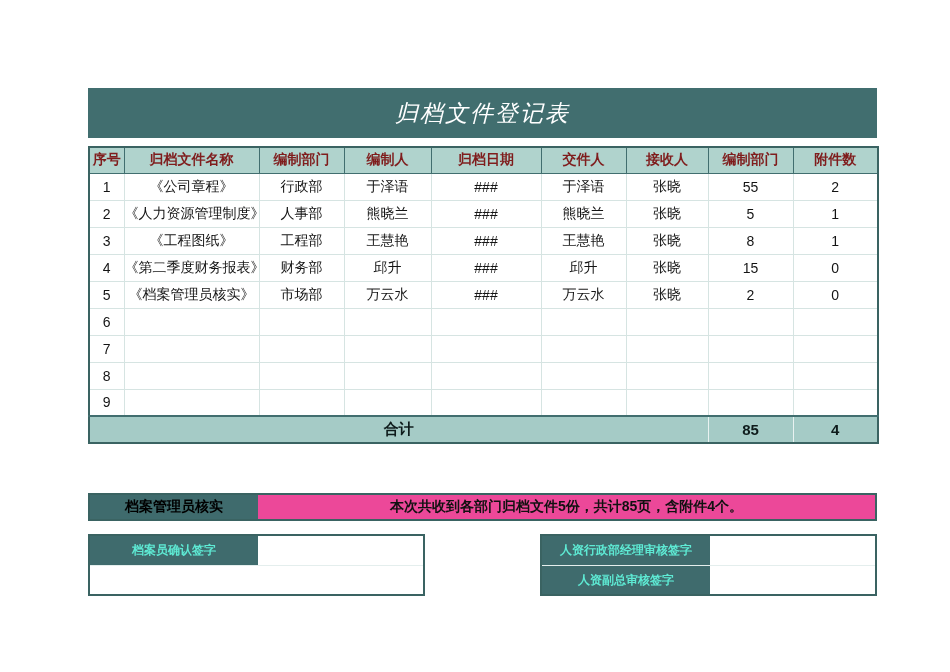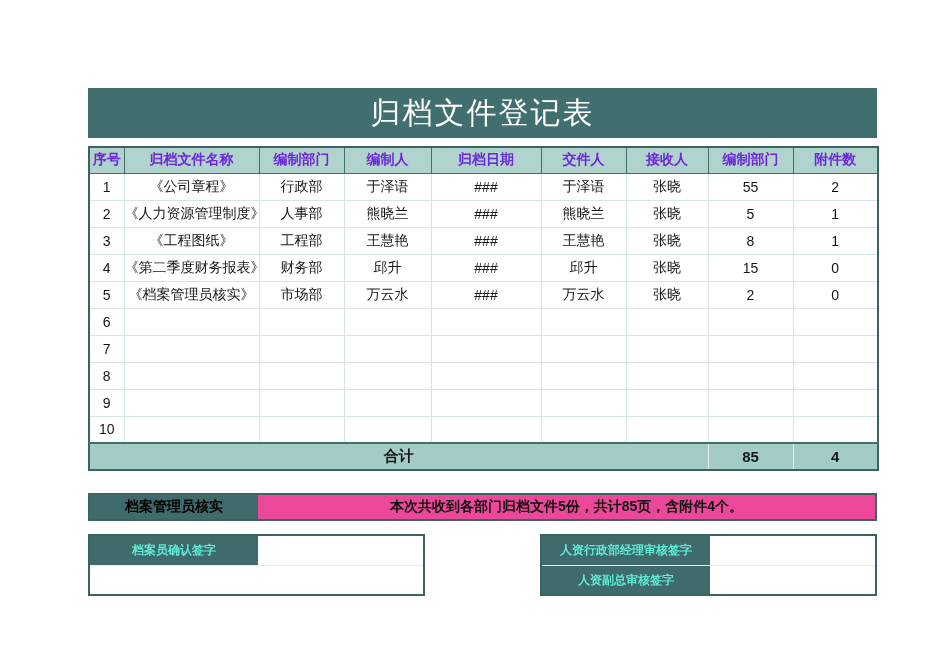--- a/index.html
+++ b/index.html
@@ -16,34 +16,34 @@
   body{
     width:950px;height:672px;background:#ffffff;
     font-family:"Liberation Sans", sans-serif;
     color:var(--ink);overflow:hidden;
   }
   .page{position:relative;width:950px;height:672px;background:#fff;}
 
   .title-bar{
     position:absolute;left:88px;top:88px;width:789px;height:50px;
     background:var(--dark-teal);color:#fff;
-    font-size:30px;letter-spacing:2px;font-weight:500;
-    display:flex;align-items:center;justify-content:center;
+    font-size:23px;letter-spacing:2px;font-weight:500;
+    display:flex;align-items:center;justify-content:center;font-style:italic;
   }
 
   table.main-table{
     position:absolute;left:88px;top:146px;width:789px;
     border-collapse:collapse;table-layout:fixed;
     border:2px solid var(--outer-border);
     font-size:14px;
   }
   table.main-table th{
     background:var(--header-fill);
     border:1px solid var(--dark-teal);
-    height:26px;font-size:14px;font-weight:bold;color:#6d28d9;
+    height:26px;font-size:14px;font-weight:bold;color:#7f1d1d;
     padding:0;text-align:center;white-space:nowrap;
   }
   table.main-table td{
     background:#fff;border:1px solid var(--grid);
     height:27px;padding:0;text-align:center;white-space:nowrap;
     font-size:14px;color:#141414;
   }
   table.main-table tr.total-row td{
     background:var(--total-fill);
     border-top:2px solid var(--dark-teal);
@@ -206,31 +206,20 @@
         <td>9</td>
         <td></td>
         <td></td>
         <td></td>
         <td></td>
         <td></td>
         <td></td>
         <td></td>
         <td></td>
       </tr>
-      <tr>
-        <td>10</td>
-        <td></td>
-        <td></td>
-        <td></td>
-        <td></td>
-        <td></td>
-        <td></td>
-        <td></td>
-        <td></td>
-      </tr>
       <tr class="total-row">
         <td colspan="7">合计</td>
         <td>85</td>
         <td>4</td>
       </tr>
     </tbody>
   </table>
 
   <div class="verify-row">
     <div class="vlabel">档案管理员核实</div>

